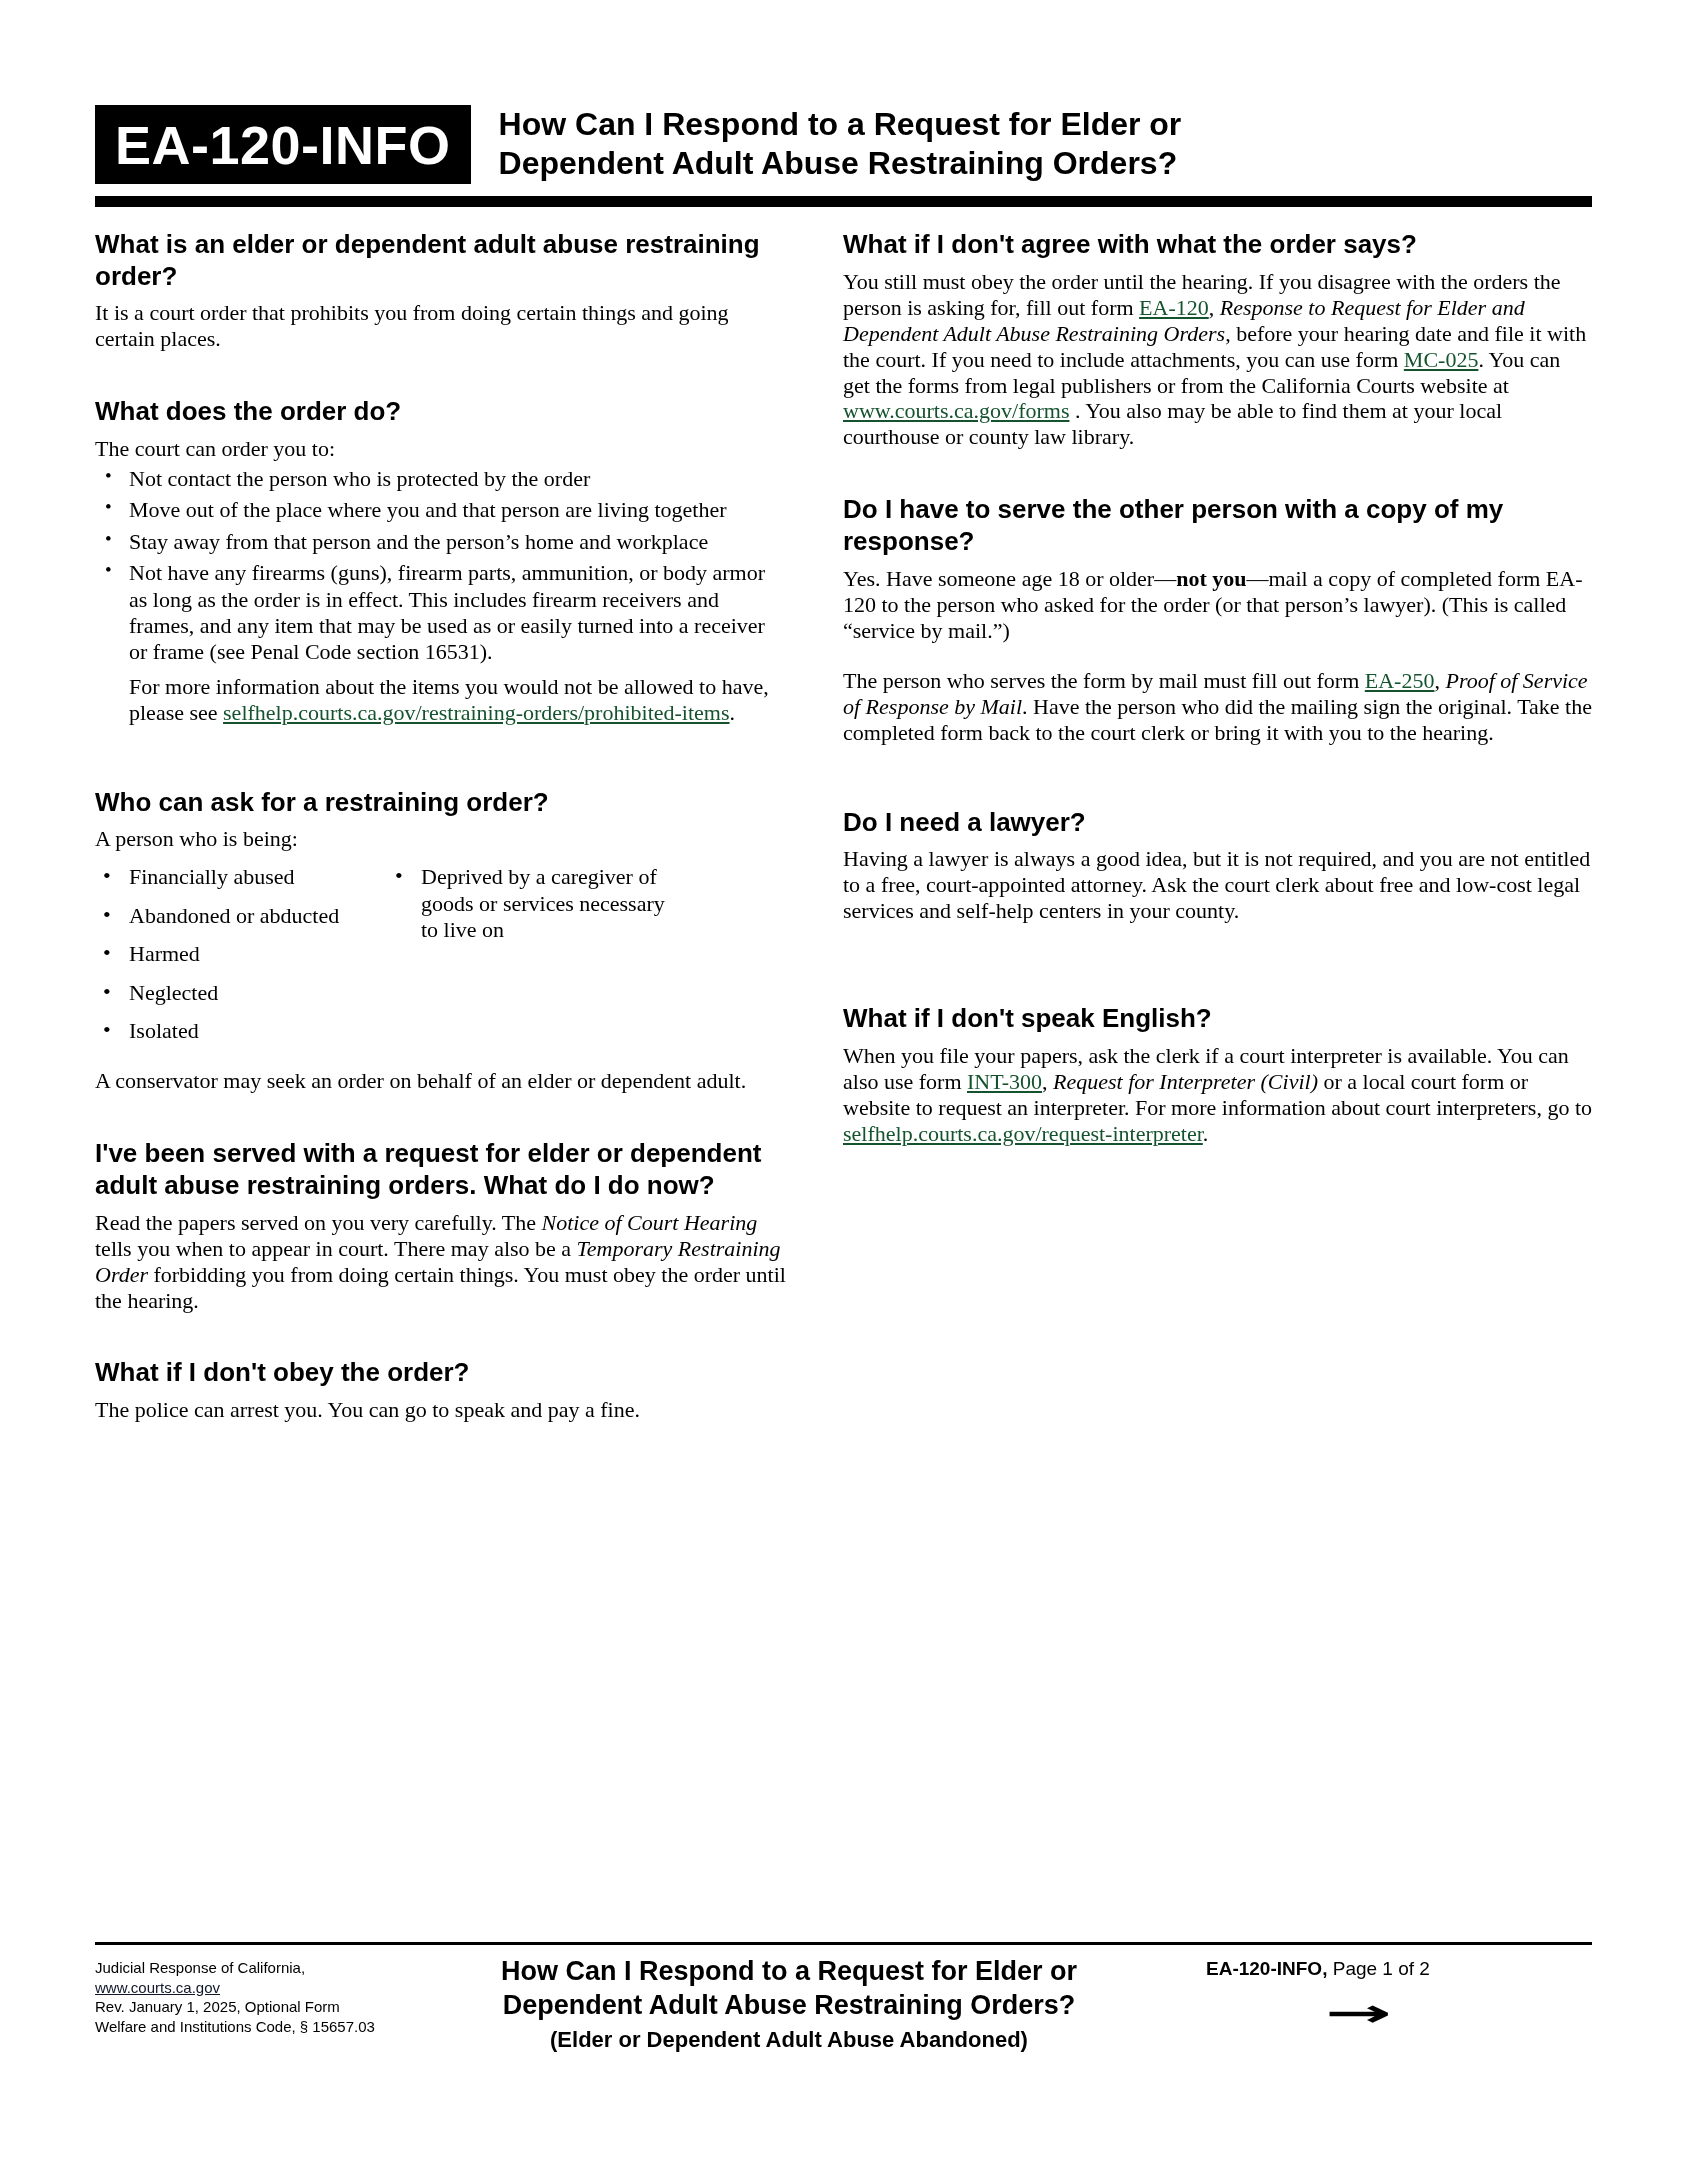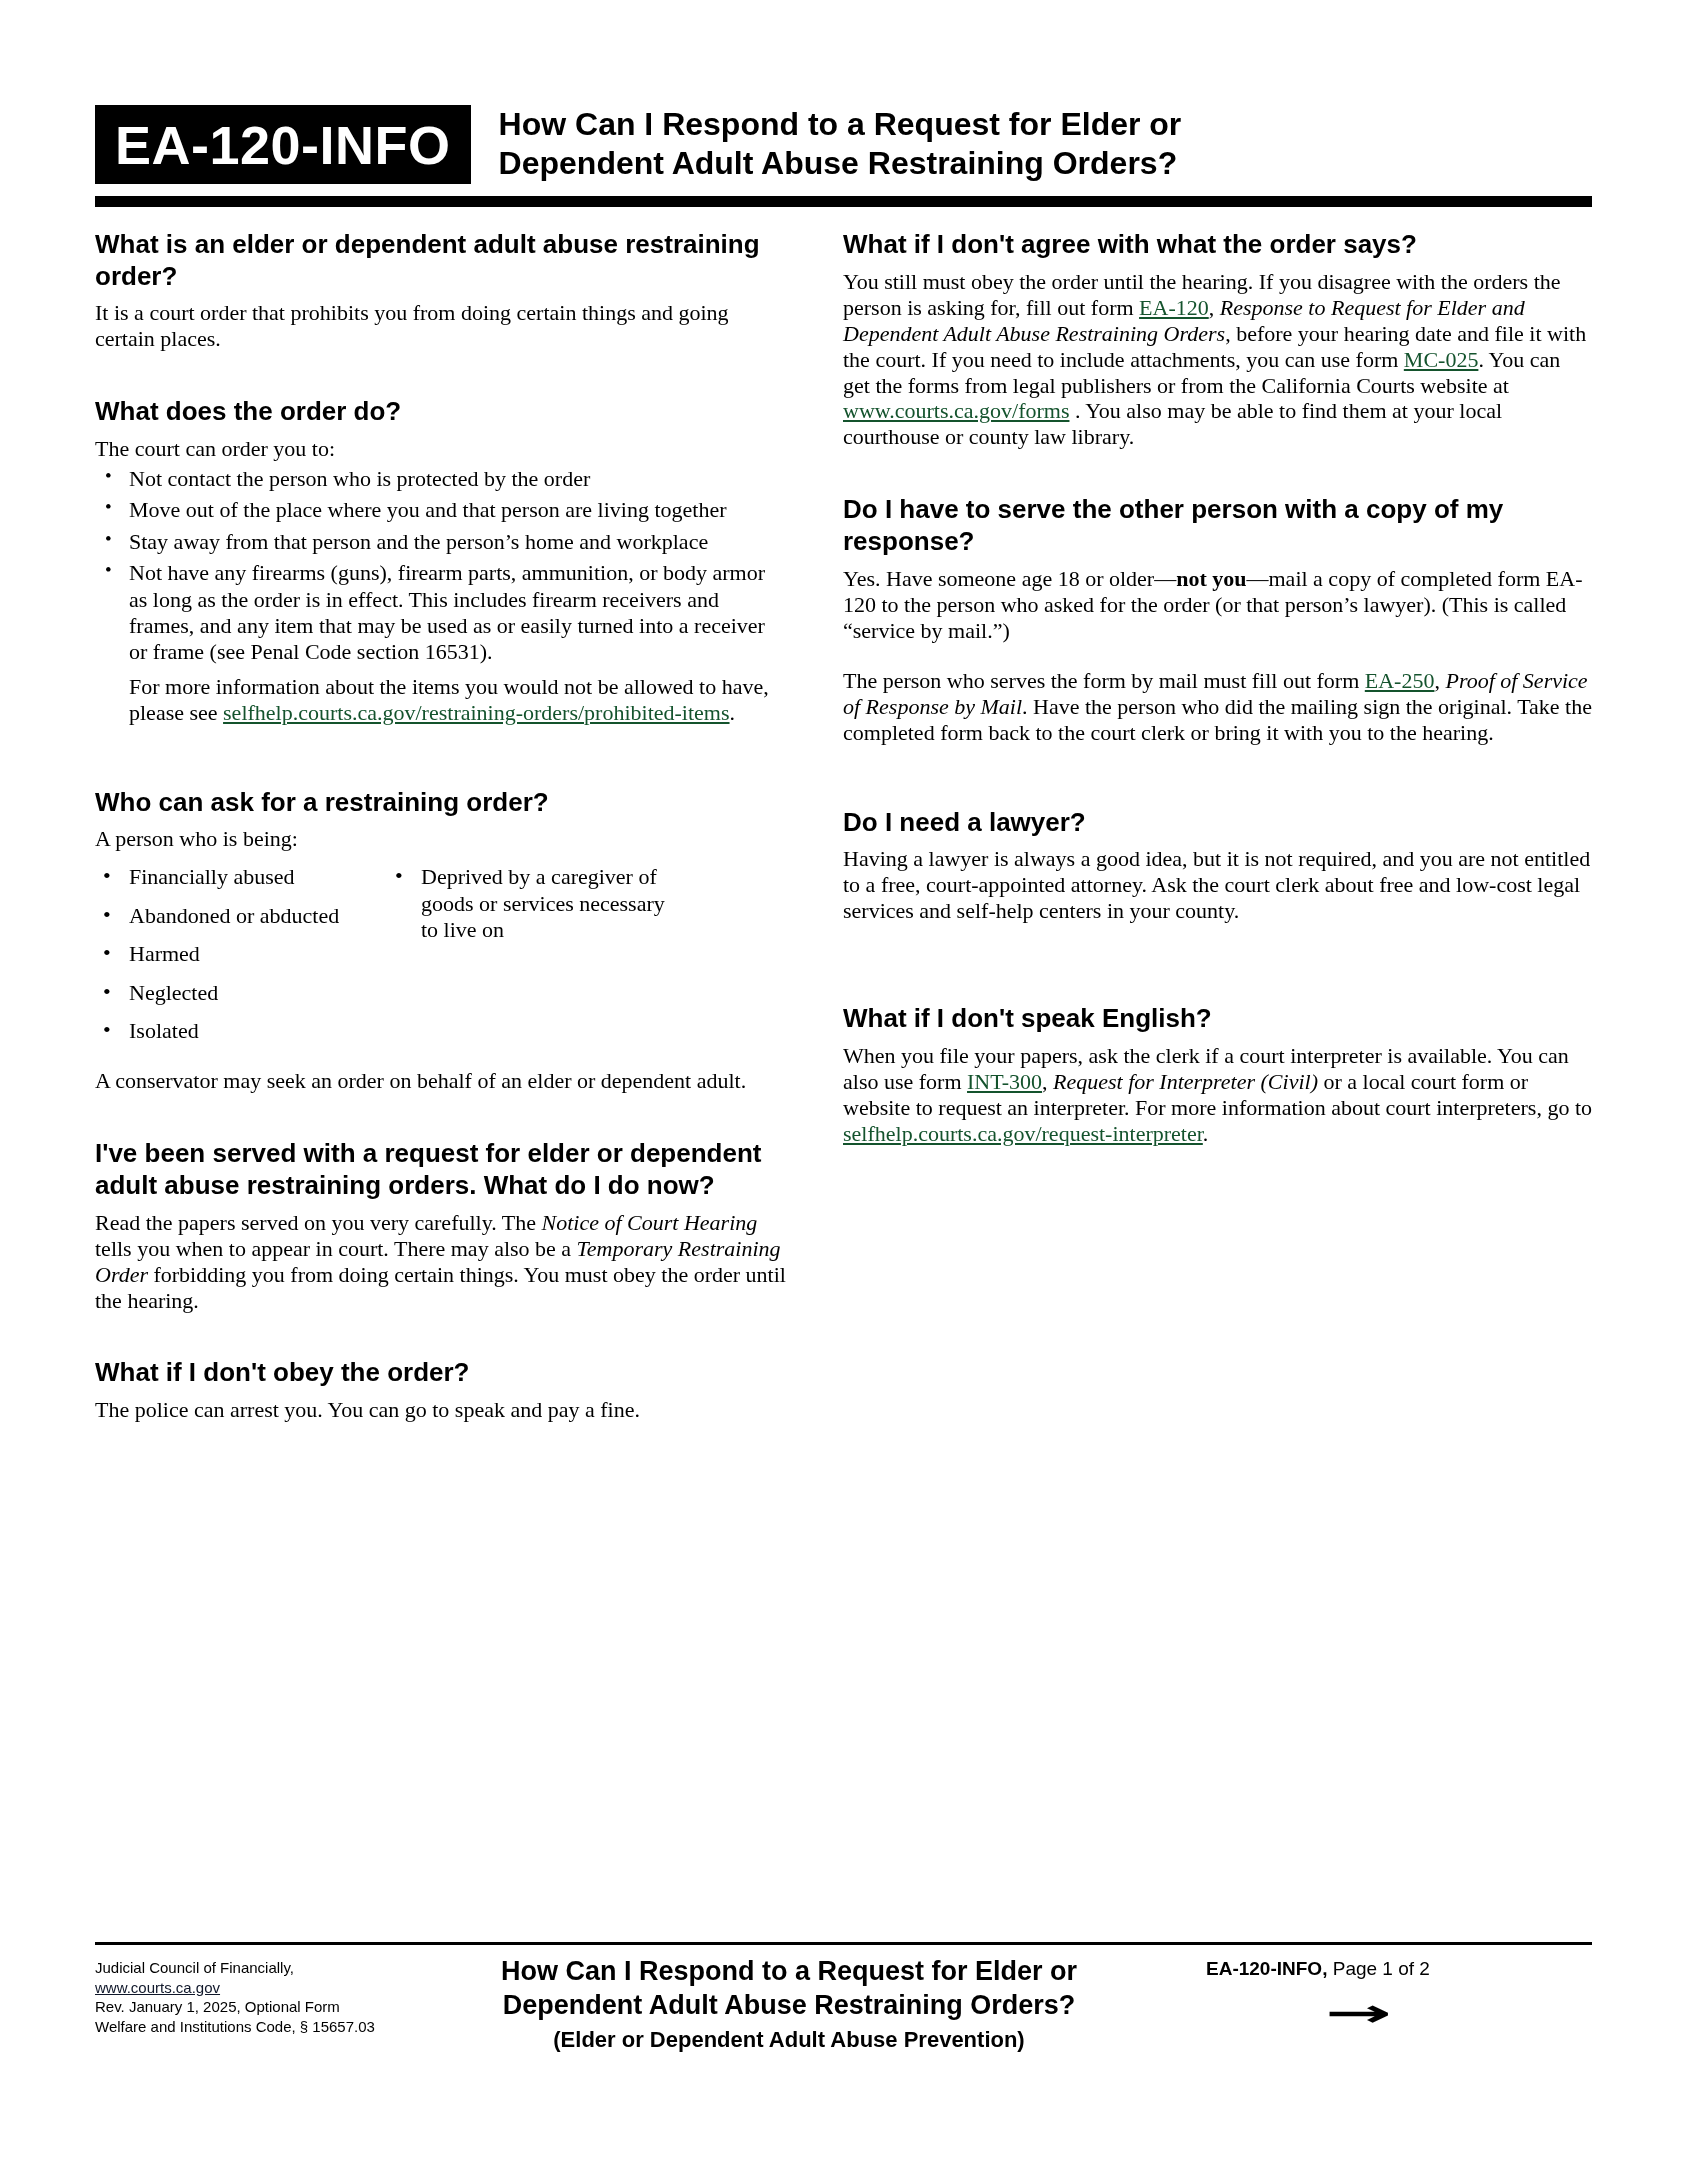--- a/index.html
+++ b/index.html
@@ -234,28 +234,28 @@
         </section>
 
       </div>
     </main>
   </div>
 
   <footer class="doc-footer">
     <div class="rule-thin"></div>
     <div class="footer-grid">
       <div class="f-left">
-        <div><span>Judicial Council of Financially, </span><a href="#" class="doc-link">www.courts.ca.gov</a></div>
+        <div><span>Judicial Response of California, </span><a href="#" class="doc-link">www.courts.ca.gov</a></div>
         <div>Rev. January 1, 2025, Optional Form</div>
         <div>Welfare and Institutions Code, § 15657.03</div>
       </div>
       <div class="f-center">
         <div>How Can I Respond to a Request for Elder or</div>
         <div>Dependent Adult Abuse Restraining Orders?</div>
-        <div class="sub">(Elder or Dependent Adult Abuse Prevention)</div>
+        <div class="sub">(Elder or Dependent Adult Abuse Abandoned)</div>
       </div>
       <div class="f-right">
         <span class="form-num">EA-120-INFO,</span>
         <span>Page 1 of 2</span>
         <div class="arrow-row">
           <span class="arrow-glyph">→</span>
         </div>
       </div>
     </div>
   </footer>

